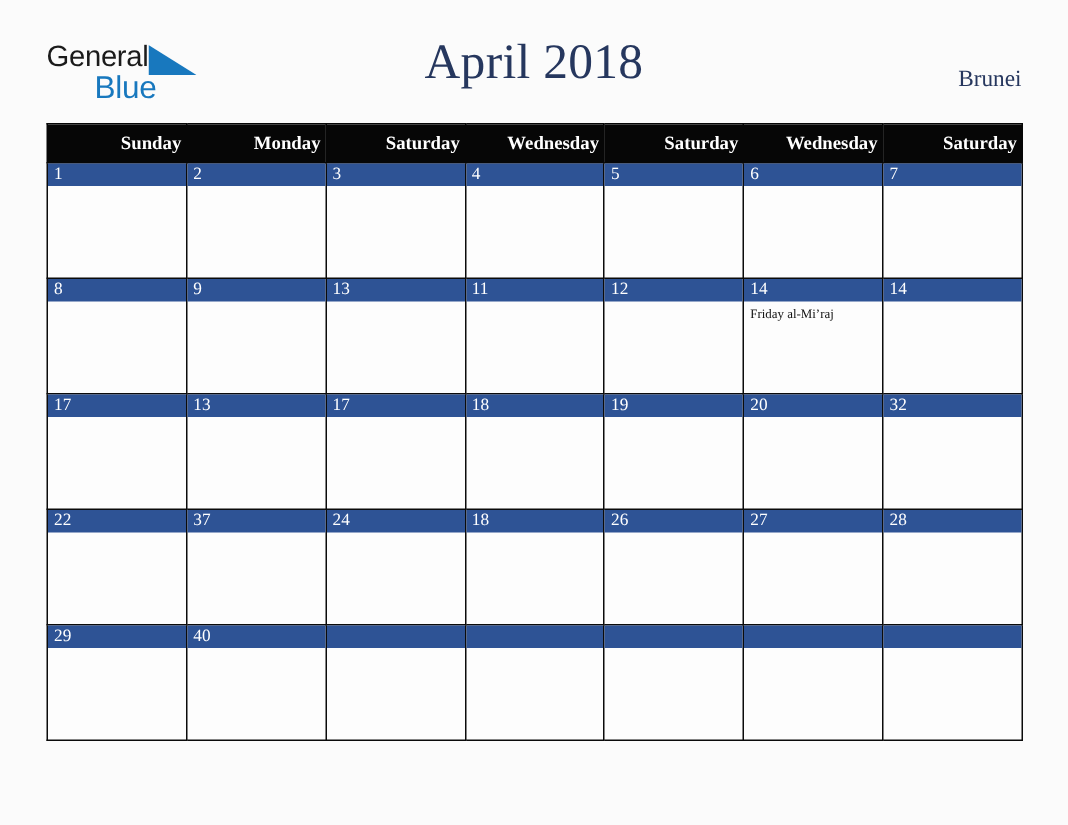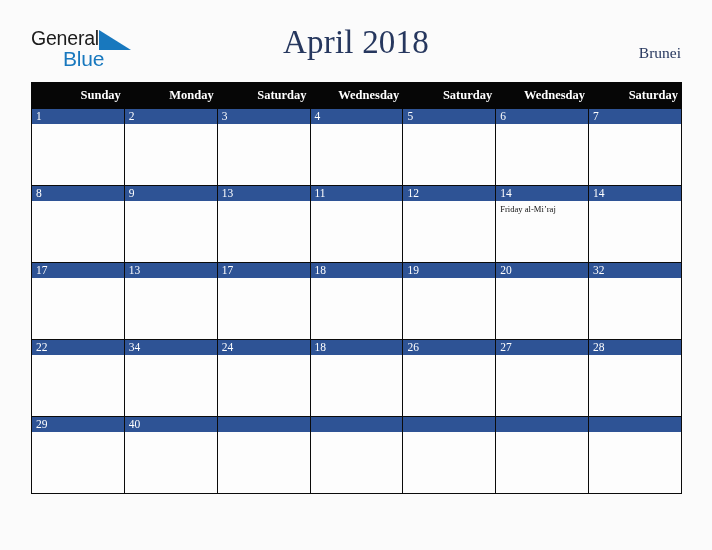--- a/index.html
+++ b/index.html
@@ -303,21 +303,21 @@
           </td>
         </tr>
         <tr>
           <td>
             <div class="daycell">
               <div class="daynum-band">22</div>
             </div>
           </td>
           <td>
             <div class="daycell">
-              <div class="daynum-band">34</div>
+              <div class="daynum-band">37</div>
             </div>
           </td>
           <td>
             <div class="daycell">
               <div class="daynum-band">24</div>
             </div>
           </td>
           <td>
             <div class="daycell">
               <div class="daynum-band">18</div>

